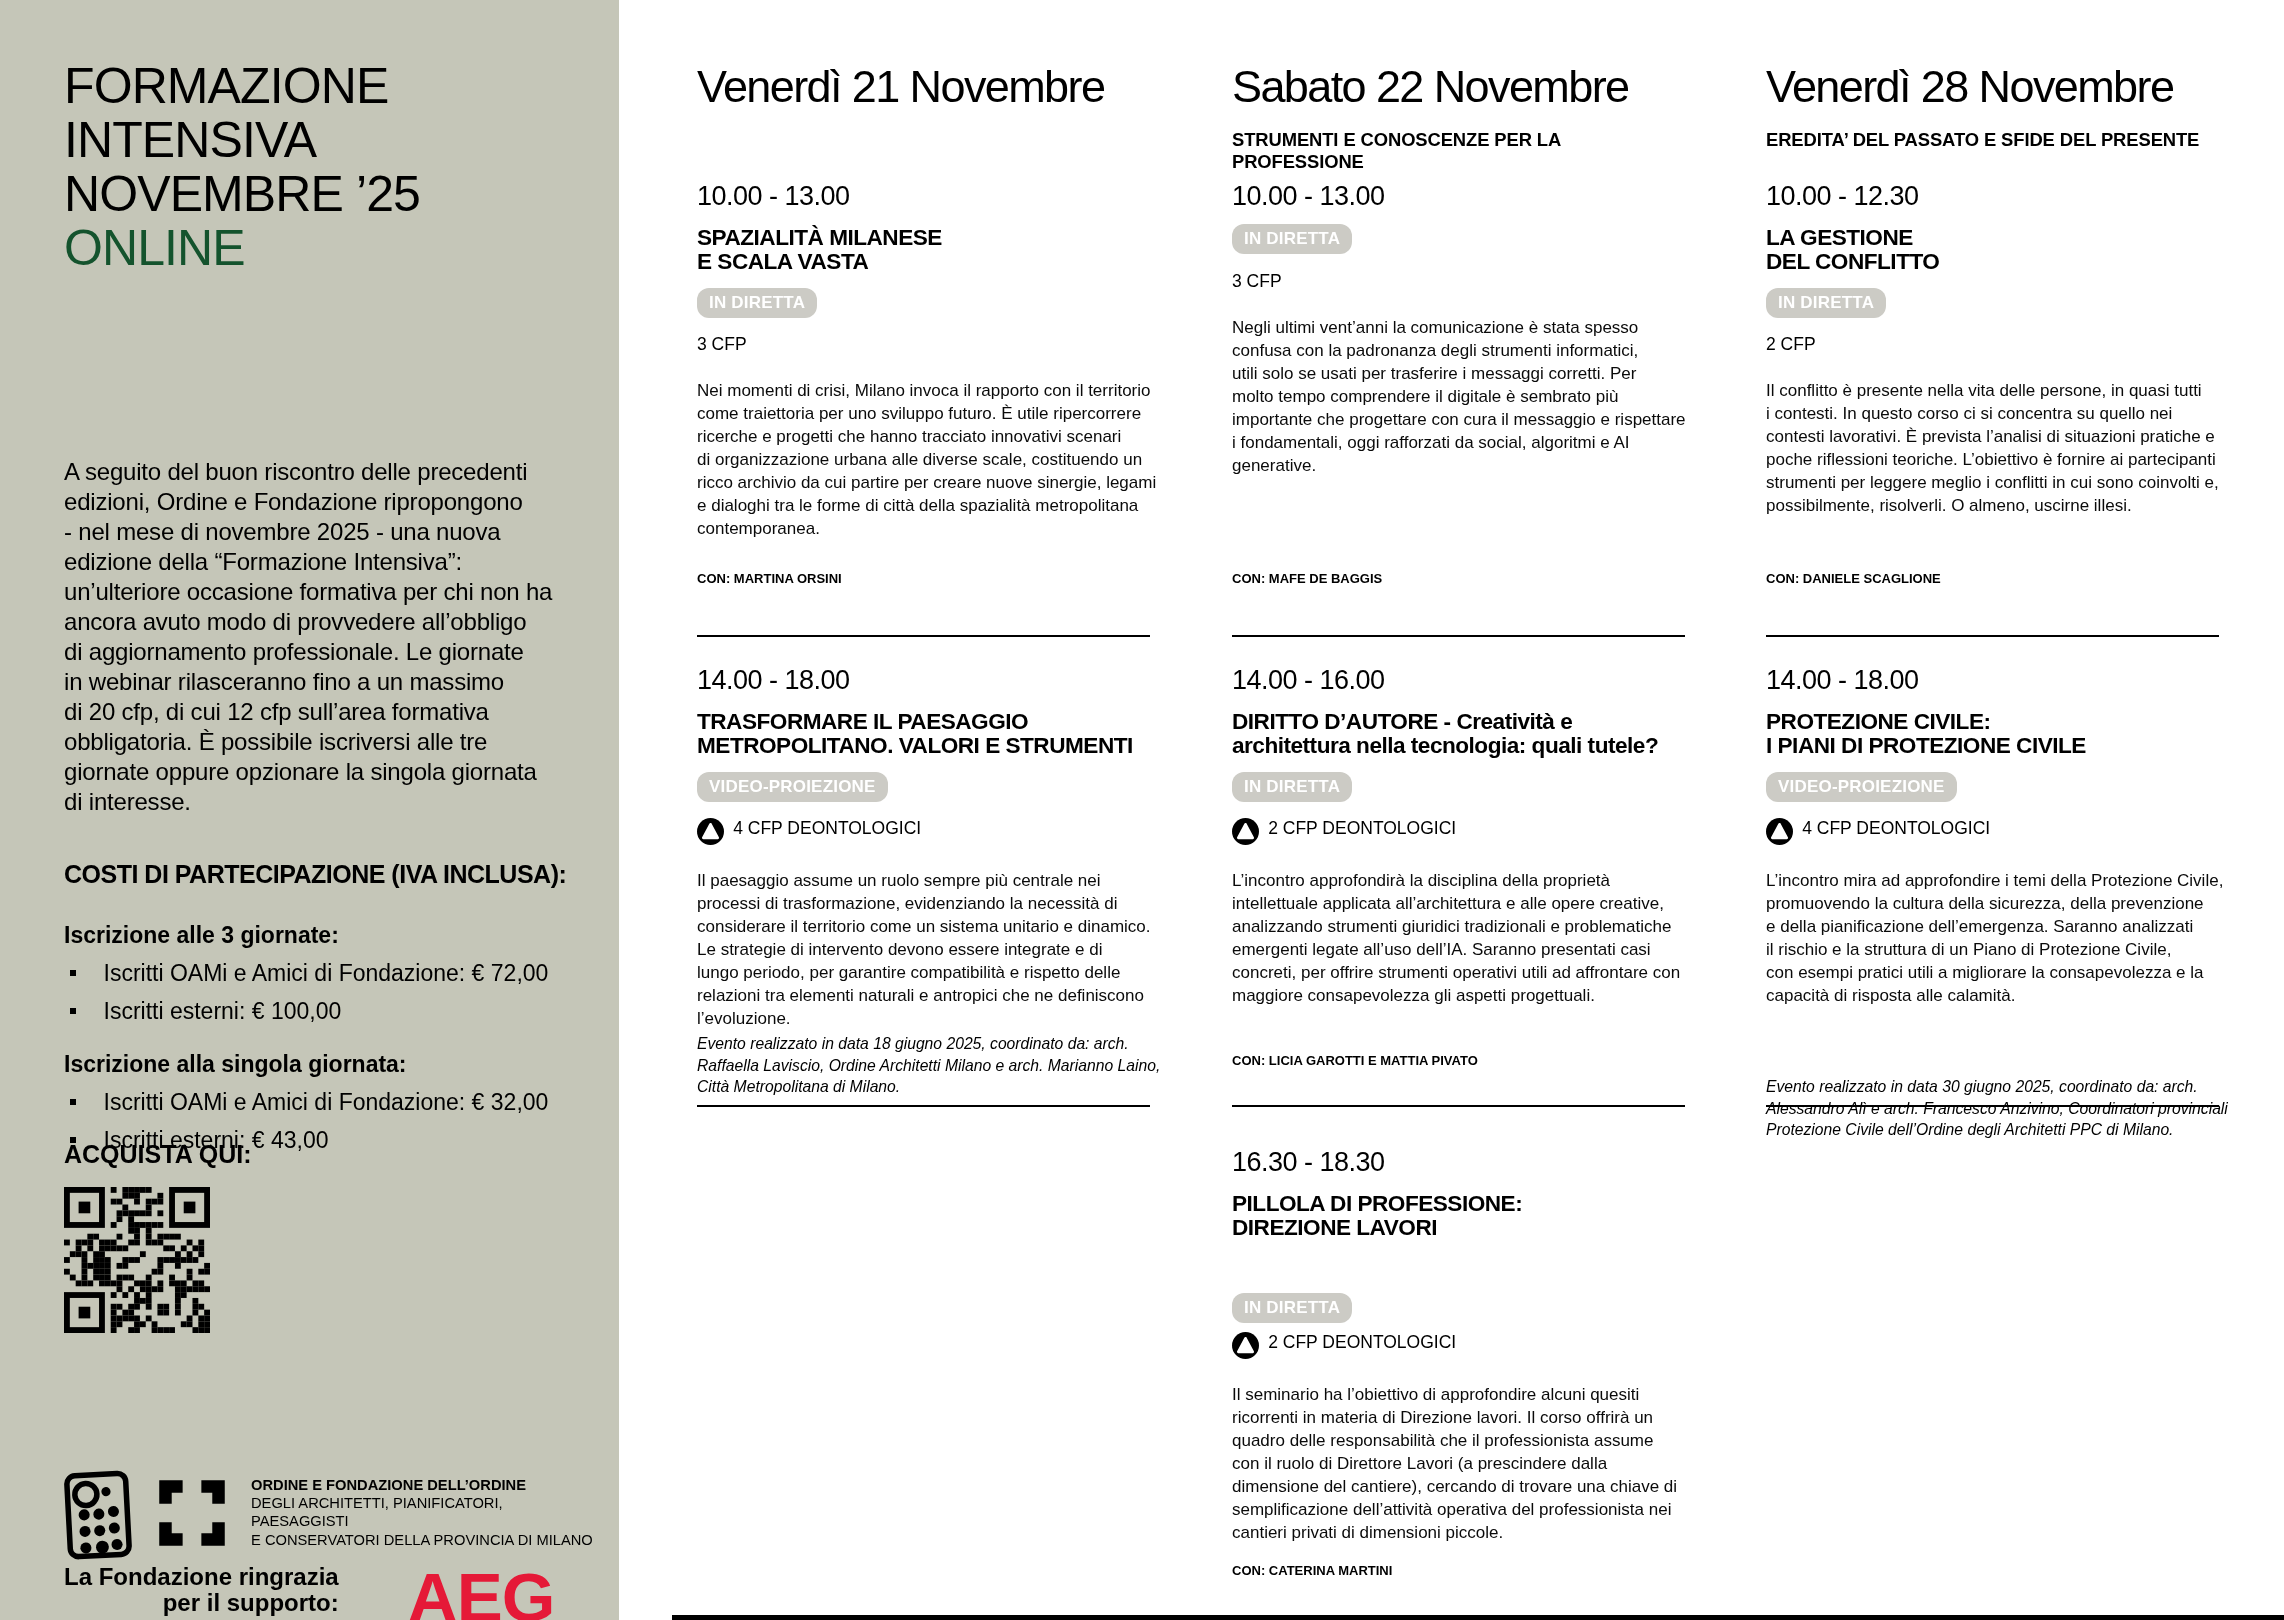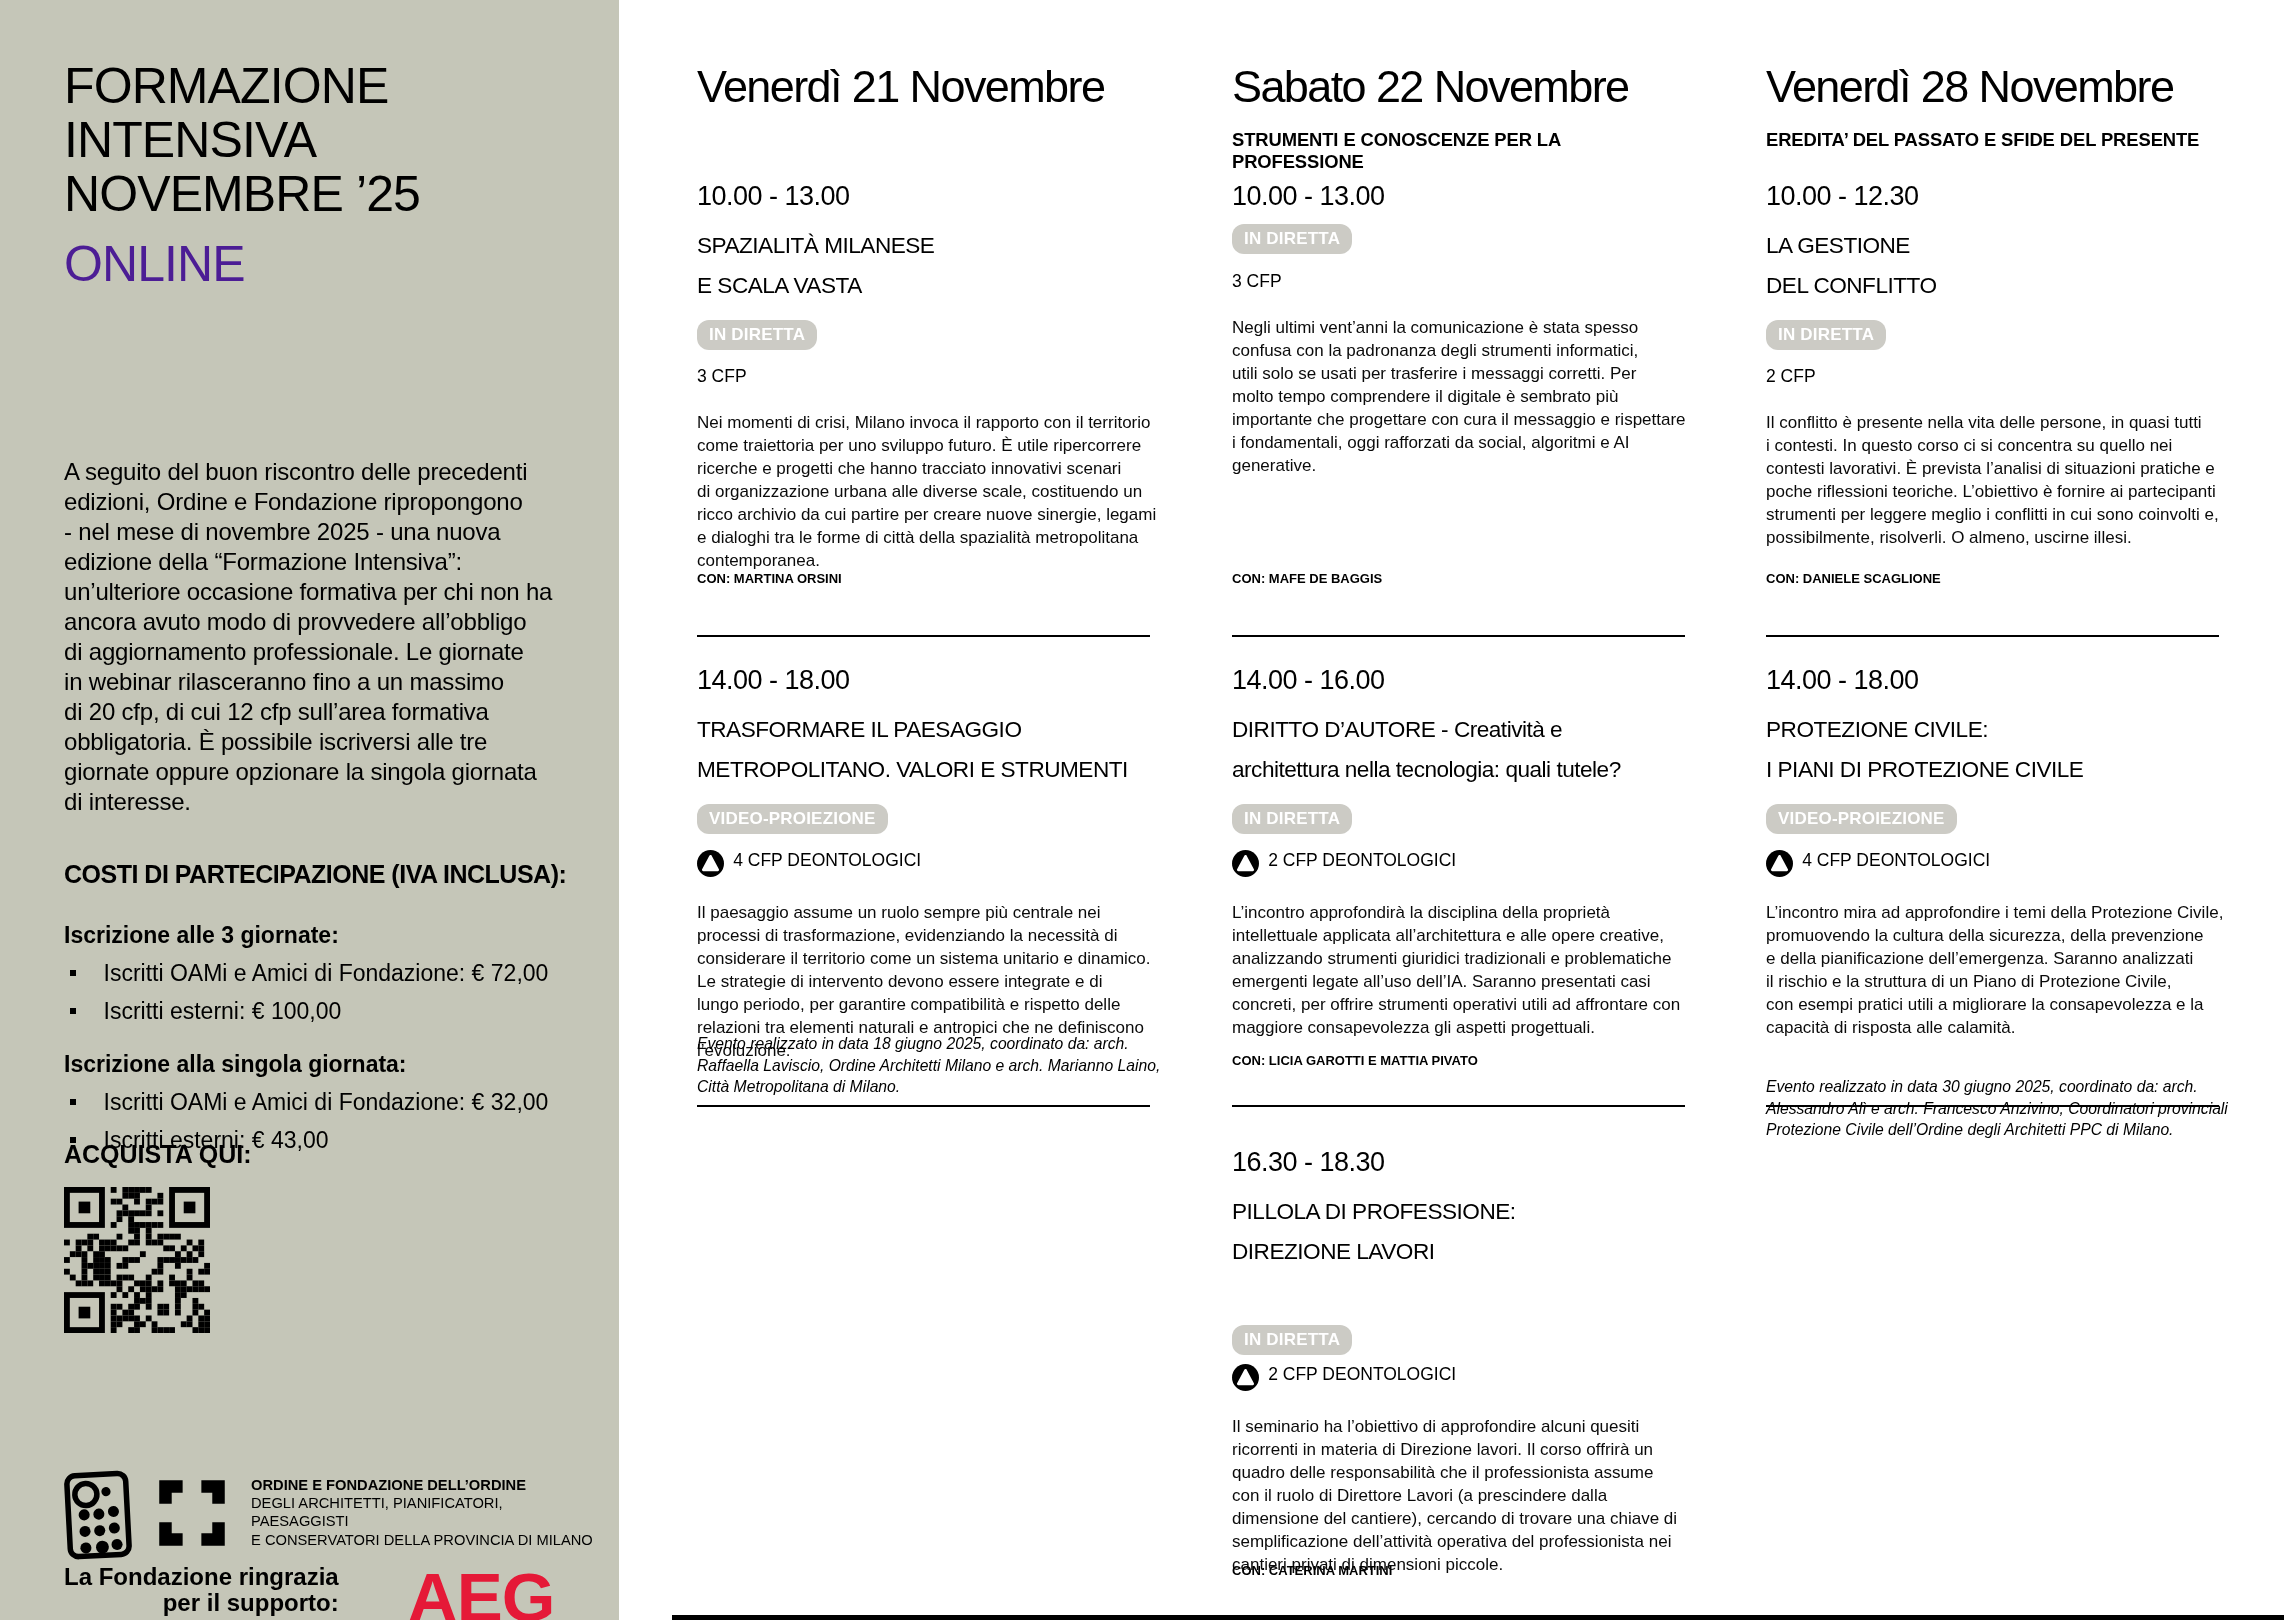--- a/index.html
+++ b/index.html
@@ -11,21 +11,21 @@
   .pre{white-space:pre;}
   
   .sidebar{
     position:absolute;left:0;top:0;width:619px;height:1621px;
     background:#c5c6b8;
   }
   .sidebar > *{position:absolute;left:64px;}
   .main-title{top:59px;font-size:50px;line-height:54px;font-weight:500;
     letter-spacing:-0.9px;margin:0;}
   .main-title .t-black{color:#000;display:block;}
-  .main-title .t-white{color:#4c1d95;display:block;margin-top:16px;}
+  .main-title .t-white{color:#14532d;display:block;}
   .intro{top:457px;font-size:24px;line-height:30px;letter-spacing:-0.2px;margin:0;width:534px;}
   .costs{top:860px;width:525px;}
   .costs-title{font-size:25px;font-weight:bold;letter-spacing:-0.5px;margin:0 0 32px 0;}
   .cost-group-label{font-size:23px;font-weight:bold;margin:0;line-height:28px;}
   .cost-item{display:flex;margin-top:10px;font-size:23px;line-height:28px;}
   .cost-item .sq{width:6px;height:6px;background:#000;margin:11px 28px 0 5.5px;flex:0 0 auto;}
   .cost-group + .cost-group{margin-top:25px;}
   .buy{top:1140px;font-size:25px;font-weight:bold;margin:0;}
   .qr{top:1187px;width:146px;height:146px;}
   .qr svg{width:146px;height:146px;display:block;}
@@ -44,21 +44,21 @@
   .day{font-size:45px;font-weight:500;letter-spacing:-1.6px;margin:0;line-height:46px;}
   .subtitle{font-size:18.4px;font-weight:bold;letter-spacing:-0.1px;margin-top:19.3px;}
   .blk-e1{top:183px;} .blk-con1{top:571px;}
   .blk-rule1{top:635px;} .blk-e2{top:667px;}
   .blk-end2{top:1033px;}
   .col2 .blk-end2{top:1053px;} .col3 .blk-end2{top:1076px;}
   .blk-rule2{top:1105px;}
   .blk-e3{top:1149px;} .blk-con3{top:1563px;}
   .rule{height:1.8px;background:#000;}
   .time{font-size:27px;letter-spacing:-0.5px;line-height:27px;}
-  .etitle{font-size:22.6px;font-weight:normal;letter-spacing:-0.5px;line-height:40px;margin:15.7px 0 0 0;}
+  .etitle{font-size:22.6px;font-weight:bold;letter-spacing:-0.5px;line-height:24px;margin:15.7px 0 0 0;}
   .badge{display:inline-block;background:#cccbc5;color:#ffffff;font-size:17px;font-weight:bold;
     padding:5px 12px;margin-top:14px;letter-spacing:0.2px;border-radius:12px;}
   .e3-badge{margin-top:53px;}
   .cfp{display:flex;align-items:flex-start;gap:9.2px;margin-top:16.6px;font-size:17.5px;}
   .e3-cfp{margin-top:9.2px;}
   .cfp-icon svg{width:27px;height:27px;display:block;}
   .body{font-size:17px;line-height:23px;margin-top:24px;color:#0a0a0a;}
   .con{font-size:13px;font-weight:bold;}
   .note{font-size:15.7px;line-height:21.6px;font-style:italic;}
   .bottom-bar{position:absolute;left:672px;right:0;bottom:0;height:6.4px;background:#000;}

